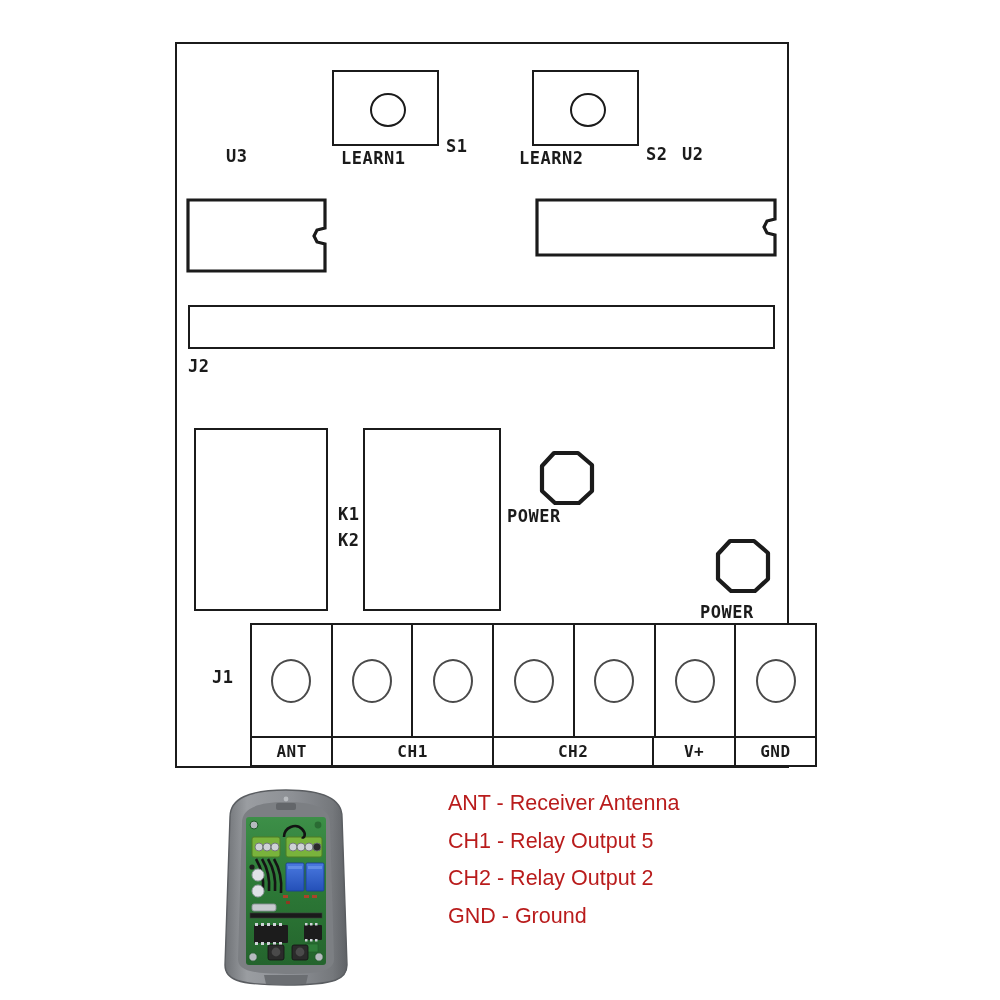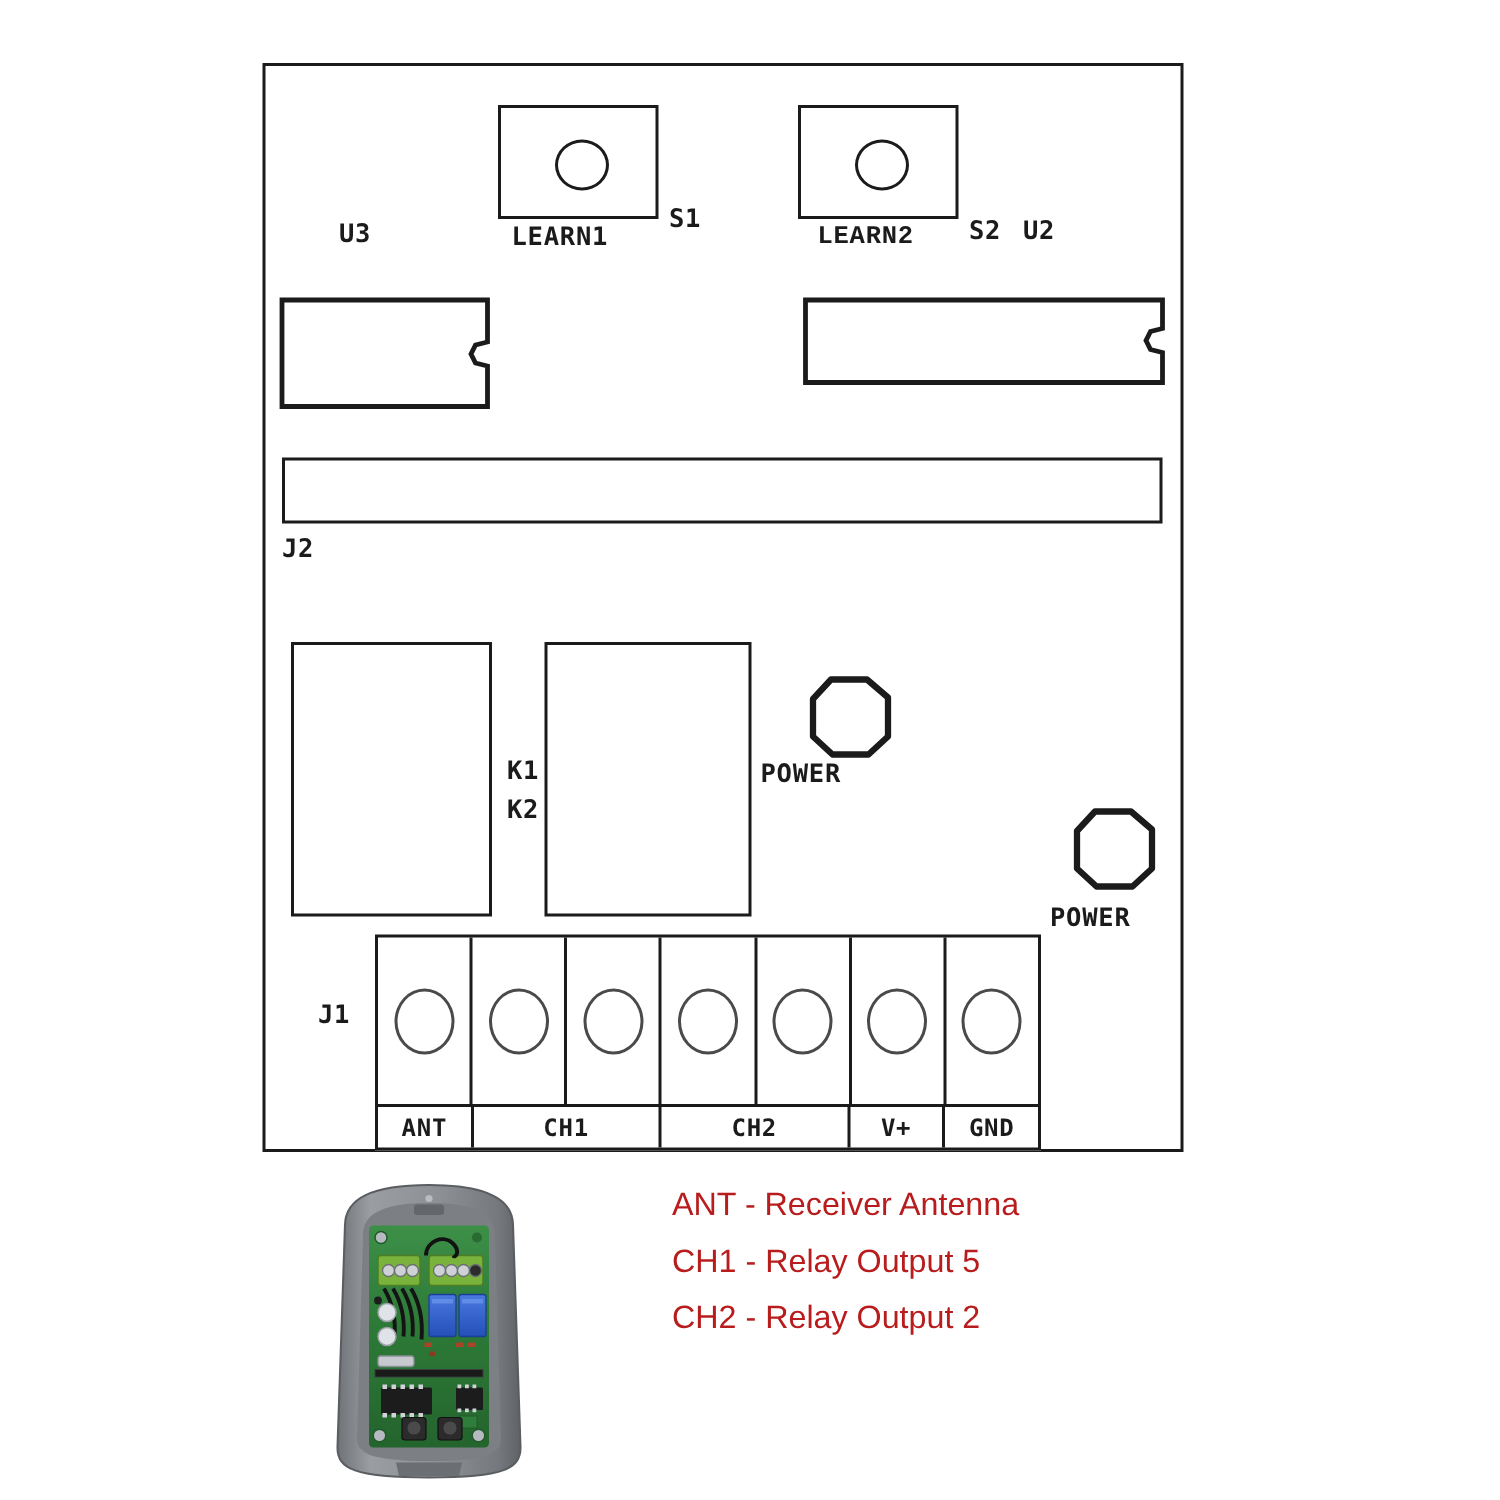--- a/index.html
+++ b/index.html
@@ -75,21 +75,21 @@
 
   
   .ic-notched { position: absolute; }
   .ic-notched svg { display: block; }
 
   
   #terminal-block {
     position: absolute;
     left: 250px;
     top: 623px;
-    width: 444px;
+    width: 567px;
     height: 144px;
     box-sizing: border-box;
     border: 2.5px solid #1b1b1b;
     background: #ffffff;
     display: flex;
     flex-direction: column;
   }
   #terminal-holes-row {
     flex: 1 1 auto;
     display: flex;
@@ -173,21 +173,21 @@
     <div class="silk-box" style="left:155px; top:26px; width:107px; height:76px;">
       <div class="btn-hole" style="left:36px; top:21px;"></div>
     </div>
     <div class="silk-label" style="left:269px; top:94px;">S1</div>
     <div class="silk-label" style="left:164px; top:106px;">LEARN1</div>
 
     <div class="silk-box" style="left:355px; top:26px; width:107px; height:76px;">
       <div class="btn-hole" style="left:36px; top:21px;"></div>
     </div>
     <div class="silk-label" style="left:469px; top:102px;text-align:right;">S2</div>
-    <div class="silk-label" style="left:368px; top:106px;font-family:Liberation Mono, monospace;">LEARN2</div>
+    <div class="silk-label" style="left:342px; top:106px;">LEARN2</div>
 
     <div class="silk-label" style="left:49px; top:104px;text-align:center;">U3</div>
     <div class="silk-label" style="left:505px; top:102px;">U2</div>
 
     <div class="ic-notched" style="left:9px; top:154px;">
       <svg width="142" height="76" viewBox="0 0 142 76">
         <path d="M2,2 L139,2 L139,30 L131,32 L128,38 L131,44 L139,46 L139,73 L2,73 Z" fill="#ffffff" stroke="#1b1b1b" stroke-width="3.2" stroke-linejoin="miter"></path>
       </svg>
     </div>
 
@@ -364,15 +364,16 @@
       <circle cx="84" cy="165" r="4.4" fill="#4a4a4a"></circle>
 
       <path d="M48,188 L92,188 L90,197 L50,197 Z" fill="#6b6e72"></path>
     </svg>
   </div>
 
   <div id="legend">
     <div class="legend-line">ANT - Receiver Antenna</div>
     <div class="legend-line">CH1 - Relay Output 5</div>
     <div class="legend-line">CH2 - Relay Output 2</div>
+    <div class="legend-line">GND - Ground</div>
   </div>
 
 </div>
 
 </body></html>

